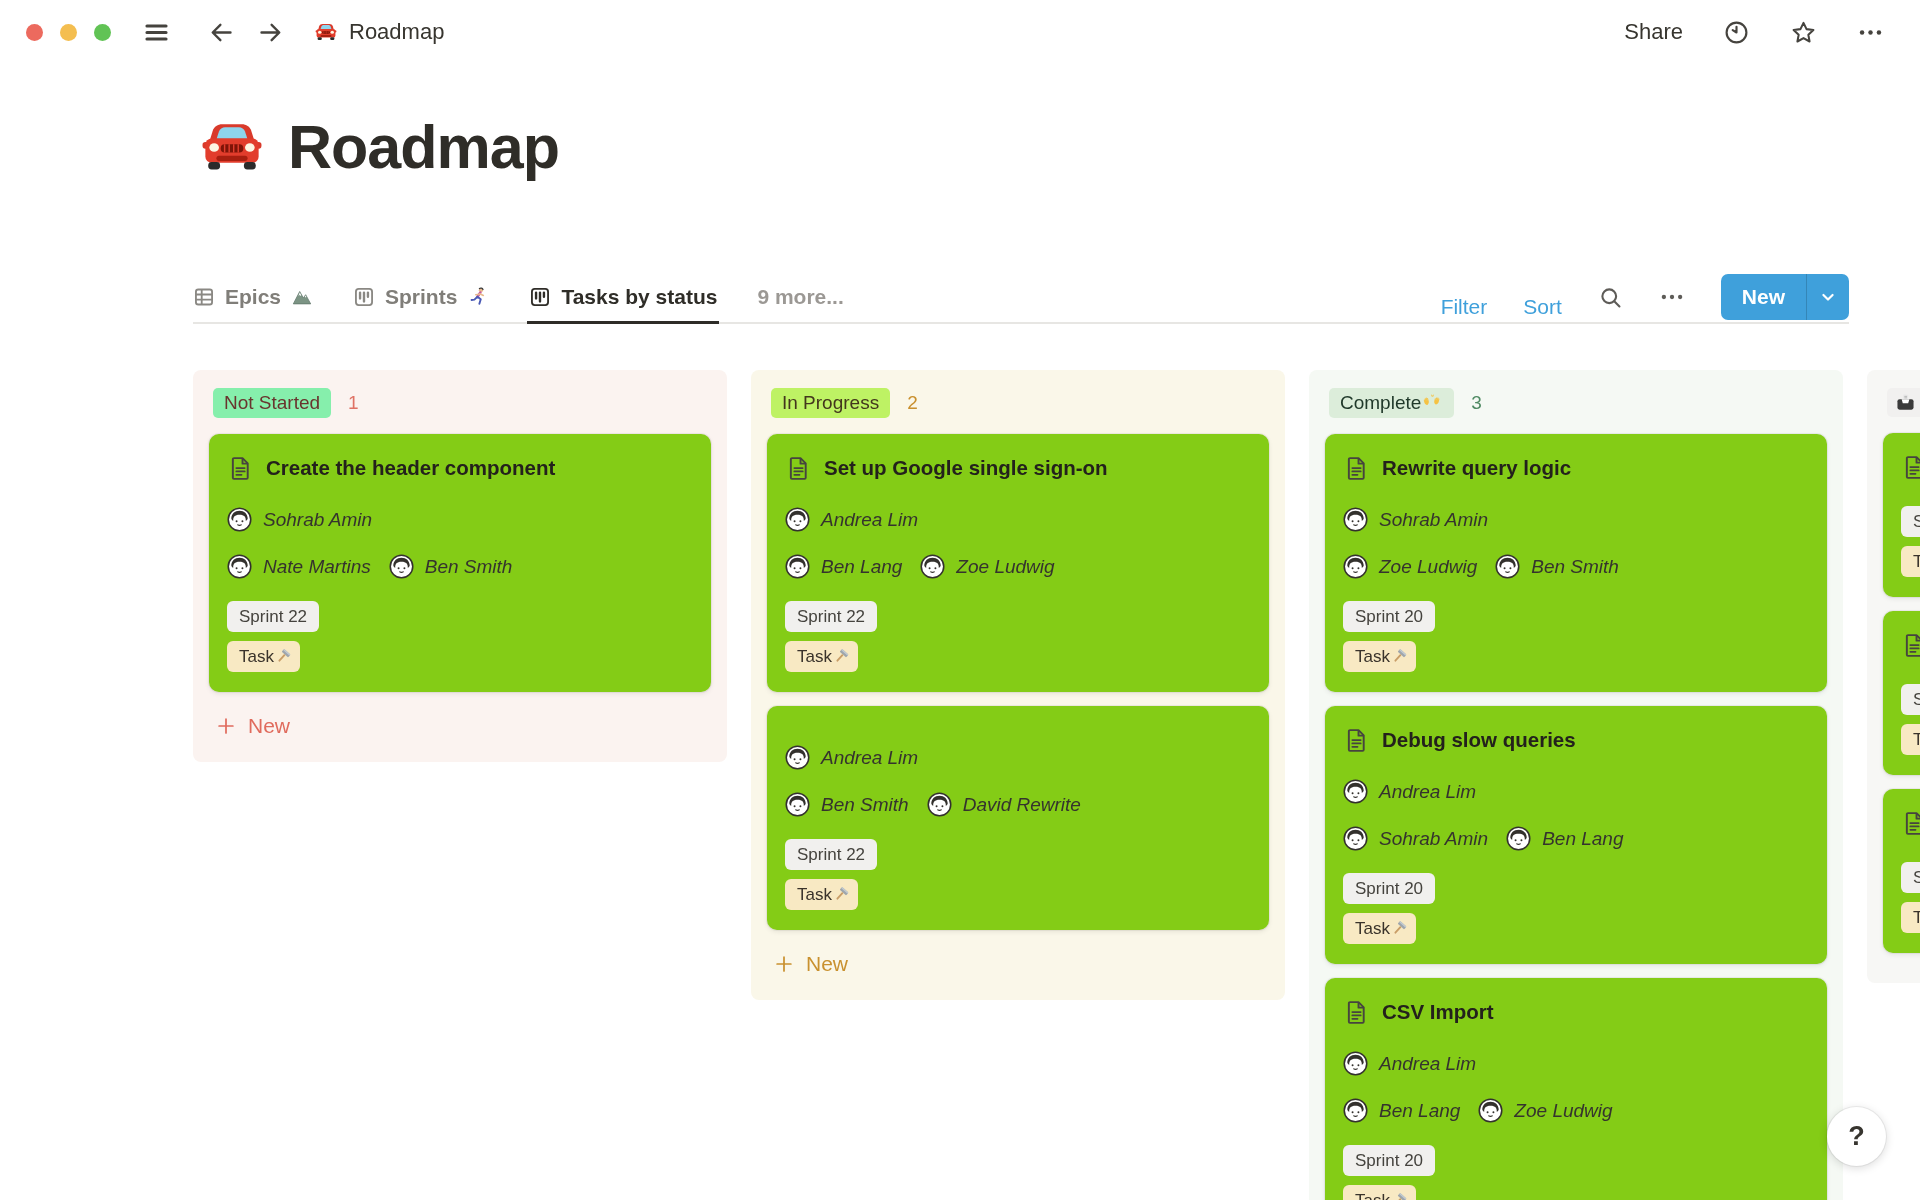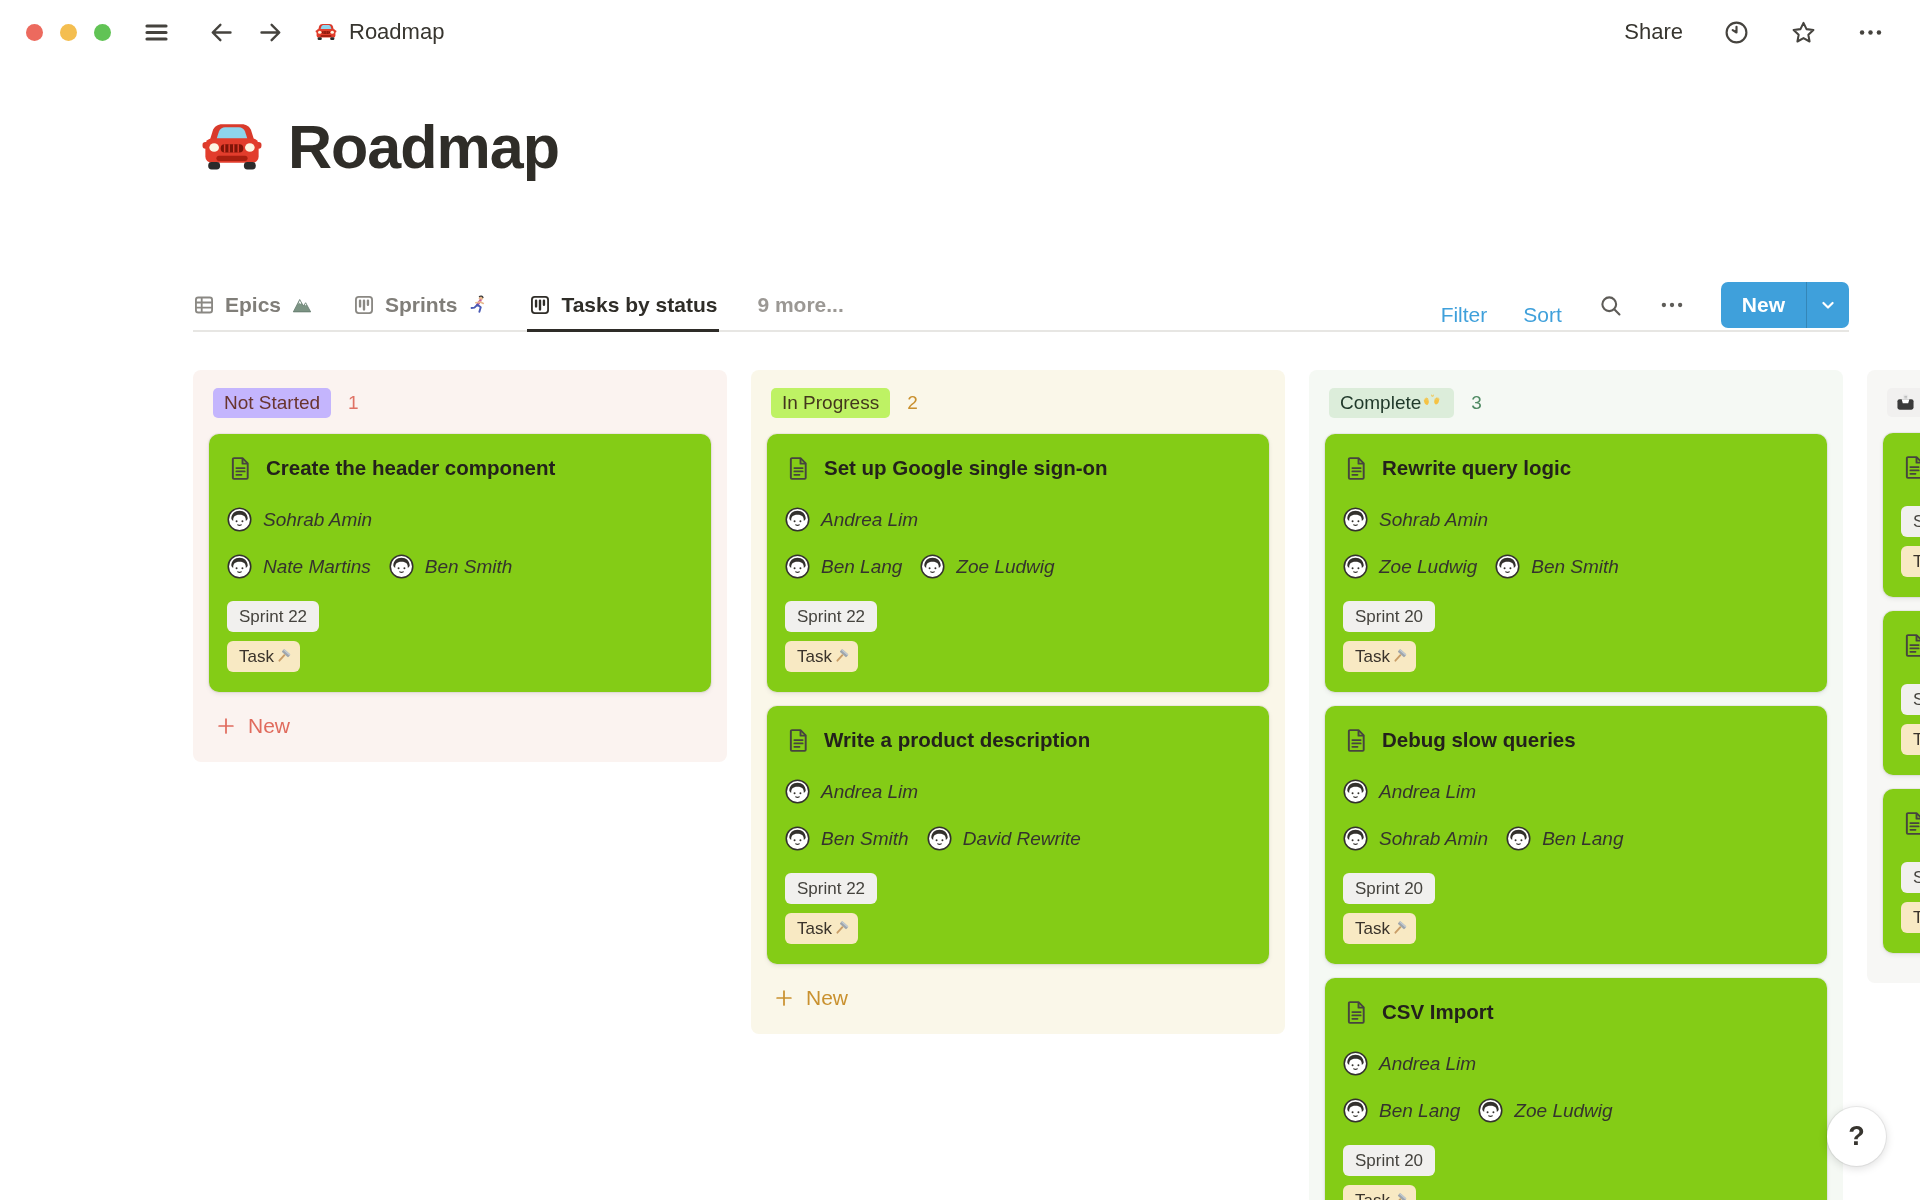--- a/index.html
+++ b/index.html
@@ -23,21 +23,21 @@
   .crumb .icon{width:24px;height:24px;}
   .tb-right{margin-left:auto;display:flex;align-items:center;gap:40px;}
   .share{font-size:22px;font-weight:500;color:#37352F;cursor:pointer;}
 
   
   .title-row{position:absolute;left:198px;top:112px;display:flex;align-items:center;gap:22px;}
   .title-row .icon{width:68px;height:68px;}
   .title-text{font-size:61px;font-weight:800;letter-spacing:-1px;color:#2F2D28;}
 
   
-  .tabsbar{position:absolute;left:193px;top:278px;width:1656px;height:54px;display:flex;align-items:center;}
+  .tabsbar{position:absolute;left:193px;top:270px;width:1656px;height:54px;display:flex;align-items:center;}
   .tabsbar::after{content:'';position:absolute;left:0;right:0;bottom:0;height:2px;background:var(--divider);}
   .tab{position:relative;height:100%;display:flex;align-items:center;gap:10px;margin-right:40px;font-size:21px;font-weight:600;color:#807E79;cursor:pointer;}
   .tab .ic-tab{width:22px;height:22px;color:#8A8883;}
   .tab .ic-emoji{width:22px;height:22px;}
   .tab.active{color:#2F2D28;font-weight:700;}
   .tab.active .ic-tab{color:#2F2D28;}
   .tab.active::after{content:'';position:absolute;left:-2px;right:-2px;bottom:0;height:3px;background:#2E2C28;z-index:2;}
   .more{font-size:21px;font-weight:700;color:#9B9894;cursor:pointer;}
   .controls{margin-left:auto;display:flex;align-items:center;gap:36px;}
   .ctl{font-size:21px;font-weight:500;color:var(--accent);cursor:pointer;margin-top:20px;}
@@ -237,21 +237,21 @@
               </svg>
             </span>
         </span>
       </div>
     </div>
   </div>
 
   <div class="board">
       <div class="col" style="background: rgb(251, 243, 240);">
         <div class="colhead">
-          <span class="badge" style="background: #c4b5fd; color: rgb(105, 52, 46);">
+          <span class="badge" style="background: #86efac; color: rgb(105, 52, 46);">
             <span>Not Started</span>
           </span>
           <span class="count" style="color: rgb(223, 114, 101);">1</span>
         </div>
         <div class="card">
           <div class="card-title">
             <span class="icon ic-doc">
               <svg viewBox="0 0 24 24" fill="none">
                 <path d="M6.2 2.8h7.6l4.6 4.6v12.8a1 1 0 0 1-1 1H6.2a1 1 0 0 1-1-1V3.8a1 1 0 0 1 1-1z" stroke="currentColor" stroke-width="1.7" stroke-linejoin="round"></path>
                 <path d="M13.8 2.8v4.9h4.9" stroke="currentColor" stroke-width="1.7" stroke-linejoin="round"></path>
@@ -389,30 +389,20 @@
                   <g transform="rotate(42 12 10)">
                     <rect x="6.2" y="3.4" width="11.6" height="5" rx="1.3" fill="#9FA6AC"></rect>
                     <rect x="6.2" y="3.4" width="11.6" height="1.9" rx="1" fill="#C3CBD1"></rect>
                     <rect x="10.8" y="8.2" width="2.5" height="12.2" rx="1.1" fill="#C99E68"></rect>
                   </g>
                 </svg>
               </span>
             </span></div>
         </div>
         <div class="card">
-          <div class="card-title">
-            <span class="icon ic-doc">
-              <svg viewBox="0 0 24 24" fill="none">
-                <path d="M6.2 2.8h7.6l4.6 4.6v12.8a1 1 0 0 1-1 1H6.2a1 1 0 0 1-1-1V3.8a1 1 0 0 1 1-1z" stroke="currentColor" stroke-width="1.7" stroke-linejoin="round"></path>
-                <path d="M13.8 2.8v4.9h4.9" stroke="currentColor" stroke-width="1.7" stroke-linejoin="round"></path>
-                <path d="M8.3 11.6h7.4M8.3 14.6h7.4M8.3 17.6h4.6" stroke="currentColor" stroke-width="1.6" stroke-linecap="round"></path>
-              </svg>
-            </span>
-            <span class="ttl">Write a product description</span>
-          </div>
           <div class="prow">
             <span class="person">
               <span class="icon">
                 <svg viewBox="0 0 24 24" fill="none">
                   <circle cx="12" cy="12" r="10.8" fill="#fff" stroke="#33312D" stroke-width="1.5"></circle>
                   <path d="M12 3.6c-4.6 0-7.6 3-7.9 7.2.2 1.4 1.1 2.2 1.9 2.3-.3-3.4 1.4-5.6 6-5.6s6.3 2.2 6 5.6c.8-.1 1.7-.9 1.9-2.3-.3-4.2-3.3-7.2-7.9-7.2z" fill="#33312D"></path>
                   <circle cx="9.2" cy="13.6" r=".95" fill="#33312D"></circle>
                   <circle cx="14.8" cy="13.6" r=".95" fill="#33312D"></circle>
                   <path d="M10.3 17.1c1.1.8 2.3.8 3.4 0" stroke="#33312D" stroke-width="1.1" stroke-linecap="round"></path>
                 </svg>

